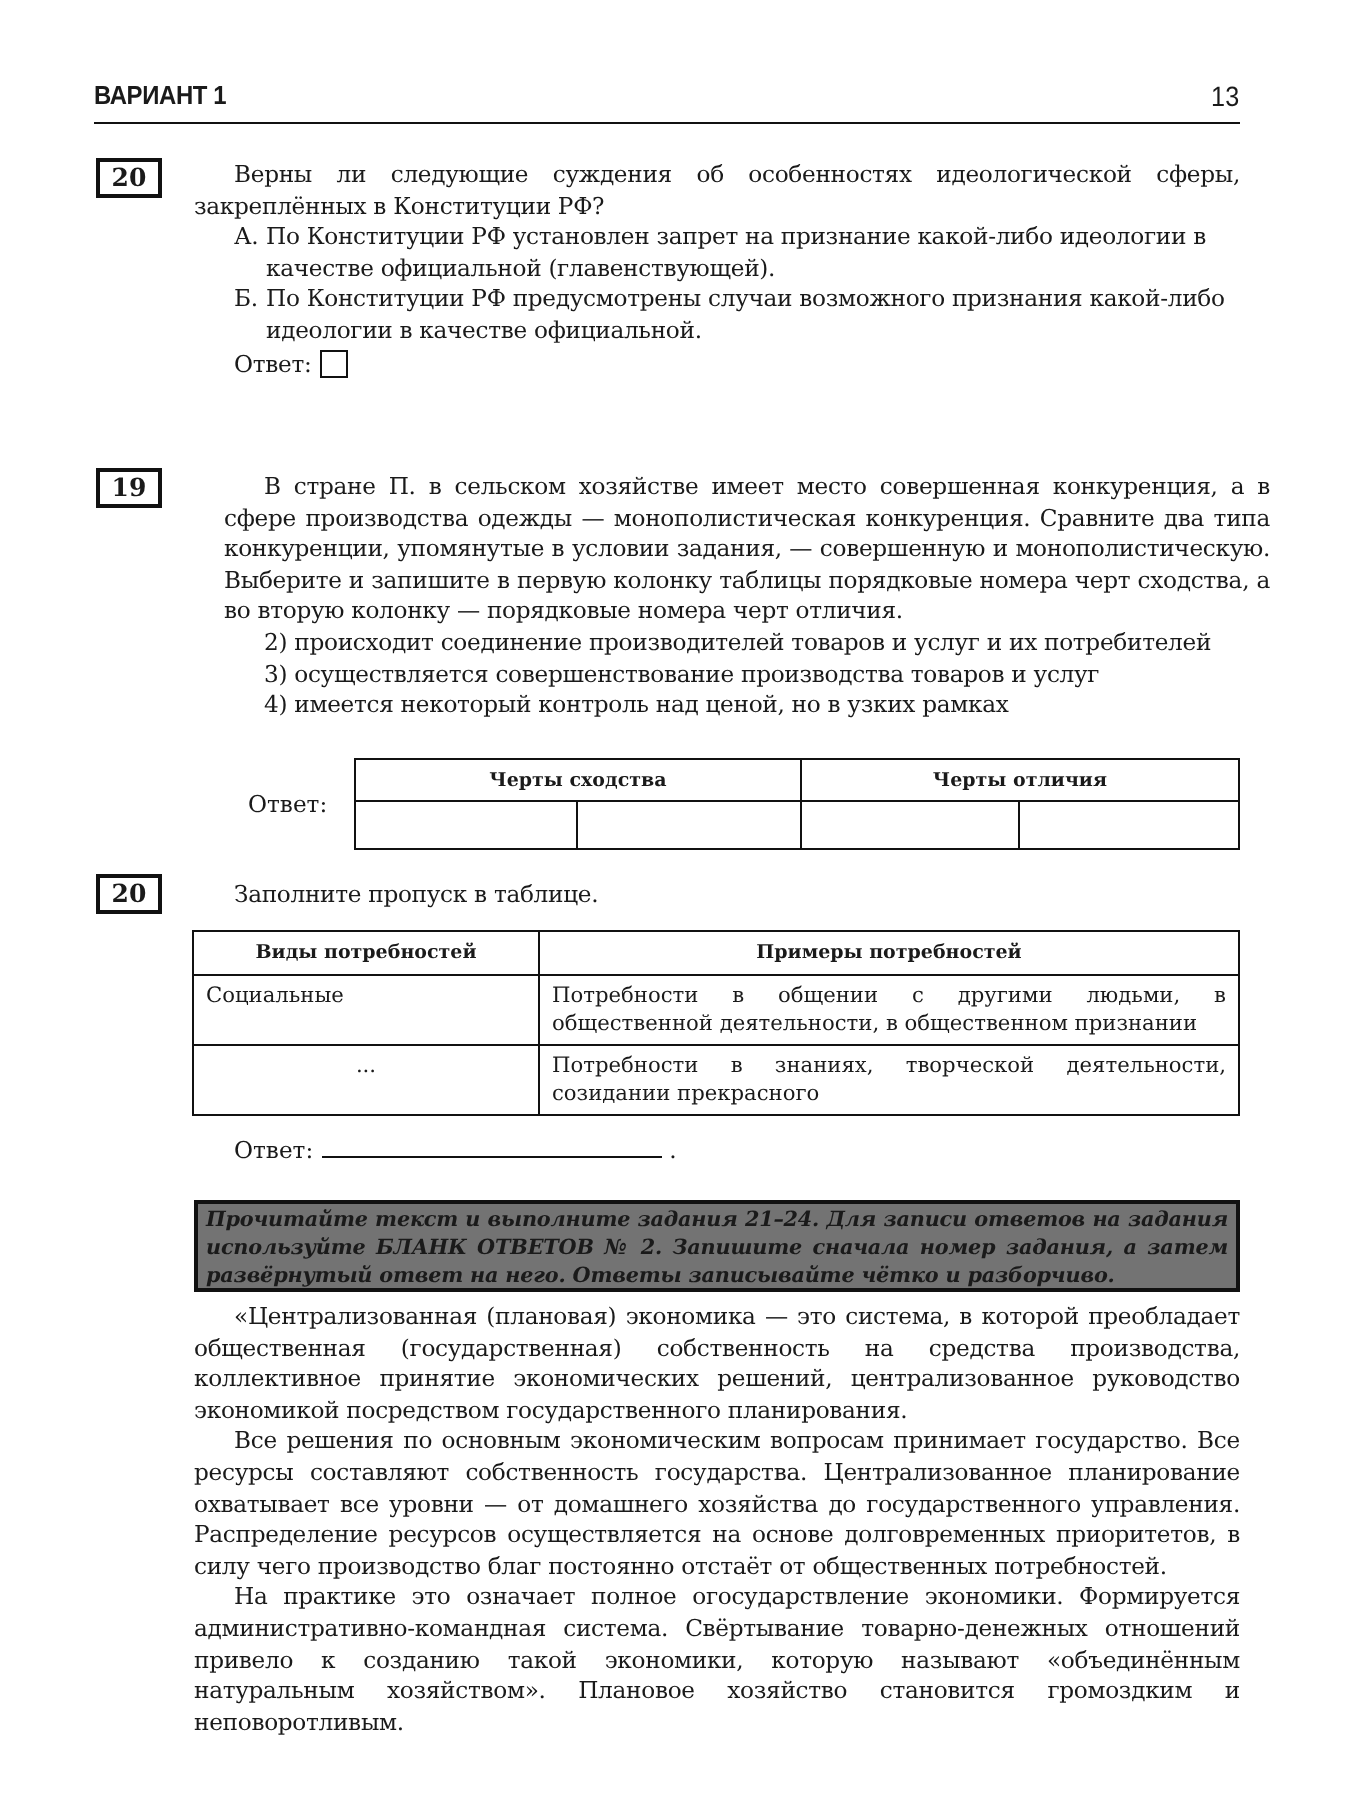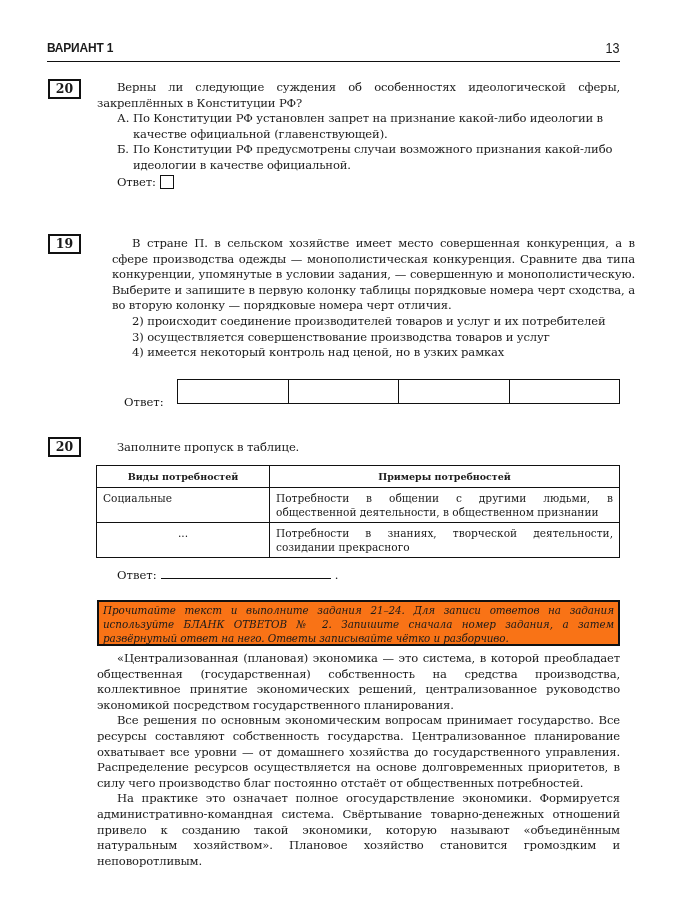--- a/index.html
+++ b/index.html
@@ -38,21 +38,21 @@
   table.needs th, table.needs td { border: 1.5px solid #111; vertical-align: top; }
   table.needs th { font-size: 9.5px; font-weight: bold; text-align: center; height: 22px; vertical-align: middle; }
   table.needs td { padding: 3px 6px; height: 34px; }
   table.needs td.c1 { width: 173px; margin-top: 28px; }
   table.needs td.center { text-align: center; }
   table.needs td.just { text-align: justify; }
 
   .ans20 { position: absolute; left: 117px; top: 568px; font-size: 11.6px; display: flex; align-items: baseline; gap: 4px; }
   .ans20 .blank { display: inline-block; width: 170px; border-bottom: 1px solid #111; height: 10px; }
 
-  .instr { position: absolute; left: 97px; top: 600px; width: 523px; height: 46px; border: 2px solid #111; background: #f97316; padding: 2px 4px; font-style: italic; font-weight: normal; font-size: 10.4px; line-height: 13.8px; text-align: justify; letter-spacing: -0.1px; }
+  .instr { position: absolute; left: 97px; top: 600px; width: 523px; height: 46px; border: 2px solid #111; background: #737373; padding: 2px 4px; font-style: italic; font-weight: bold; font-size: 10.4px; line-height: 13.8px; text-align: justify; letter-spacing: -0.1px; }
 
   .reading { left: 97px; top: 651px; width: 523px; }
 </style>
 </head>
 <body>
 
 <div class="header">
   <span class="variant">ВАРИАНТ 1</span>
   <span class="pagenum">13</span>
 </div>
@@ -83,20 +83,24 @@
   <p class="para">В стране П. в сельском хозяйстве имеет место совершенная конкуренция, а в сфере производства одежды — монополистическая конкуренция. Сравните два типа конкуренции, упомянутые в условии задания, — совершенную и монополистическую. Выберите и запишите в первую колонку таблицы порядковые номера черт сходства, а во вторую колонку — порядковые номера черт отличия.</p>
   <div class="list">
     <div>2) происходит соединение производителей товаров и услуг и их потребителей</div>
     <div>3) осуществляется совершенствование производства товаров и услуг</div>
     <div>4) имеется некоторый контроль над ценой, но в узких рамках</div>
   </div>
 </div>
 <div class="ans19-label">Ответ:</div>
 <table class="ans19">
   <tbody>
+      <tr>
+    <th colspan="2">Черты сходства</th>
+    <th colspan="2">Черты отличия</th>
+  </tr>
   <tr>
     <td></td>
     <td></td>
     <td></td>
     <td></td>
   </tr>
 </tbody>
   </table>
 
 <div class="qnum" style="top:437px;">20</div>

